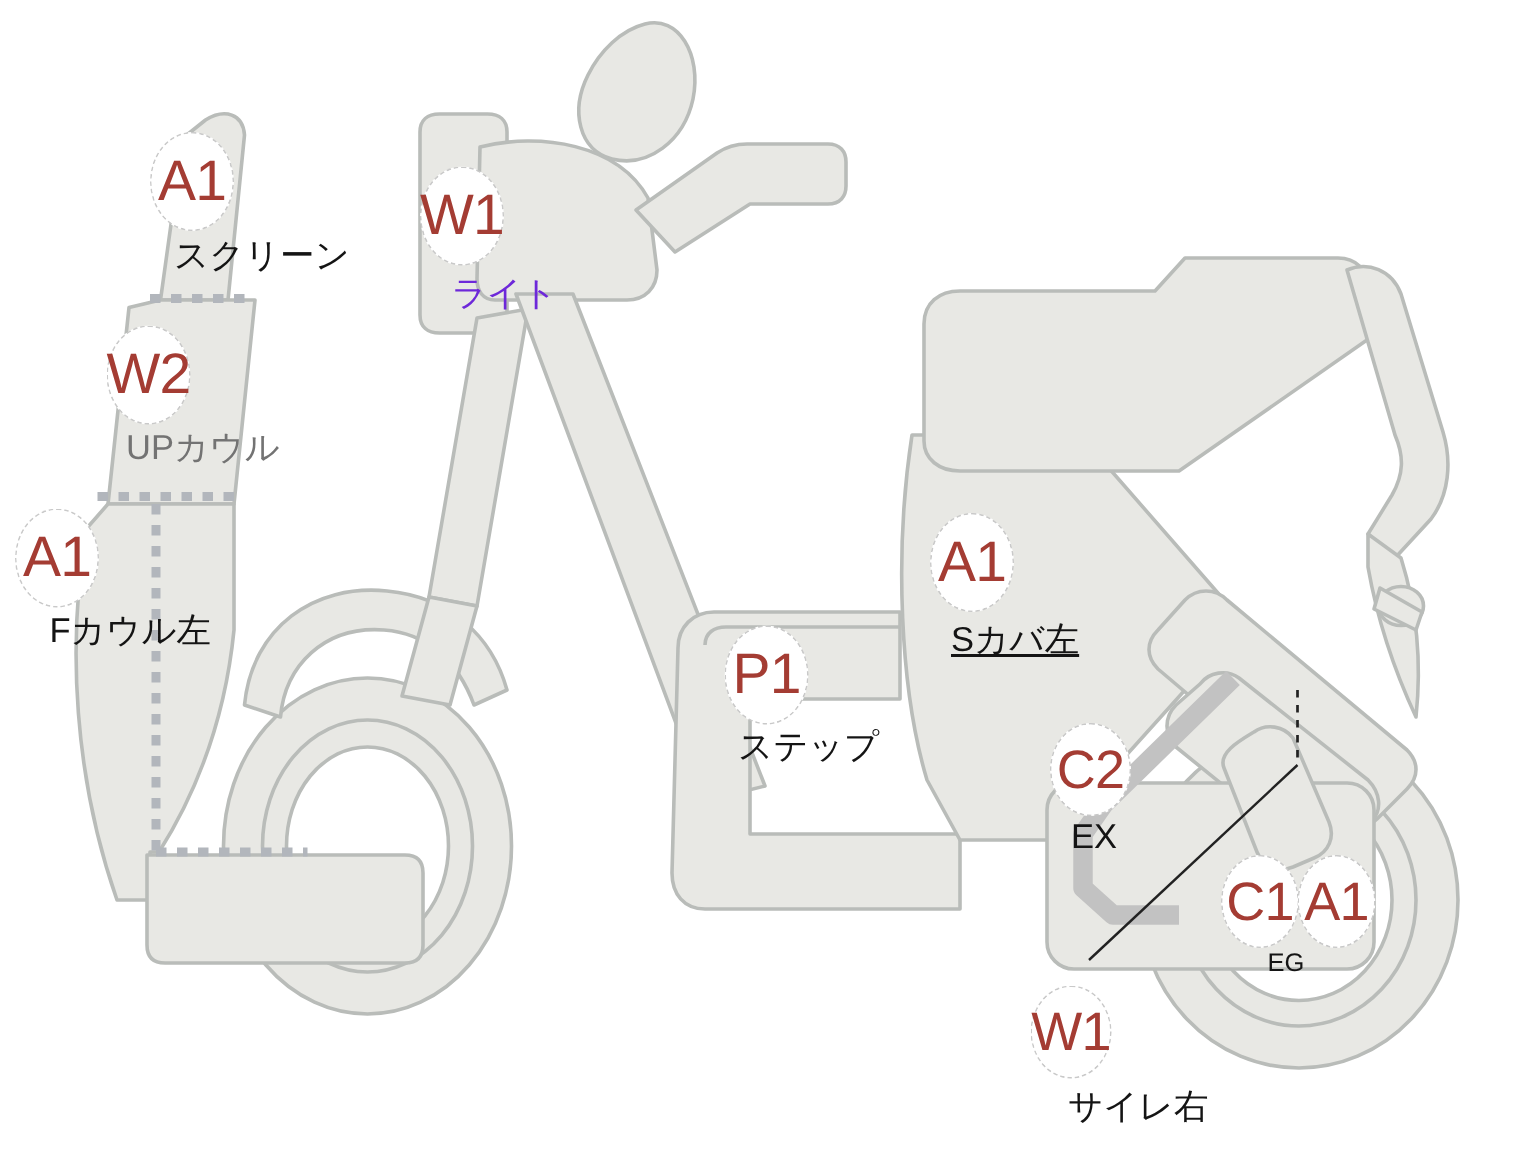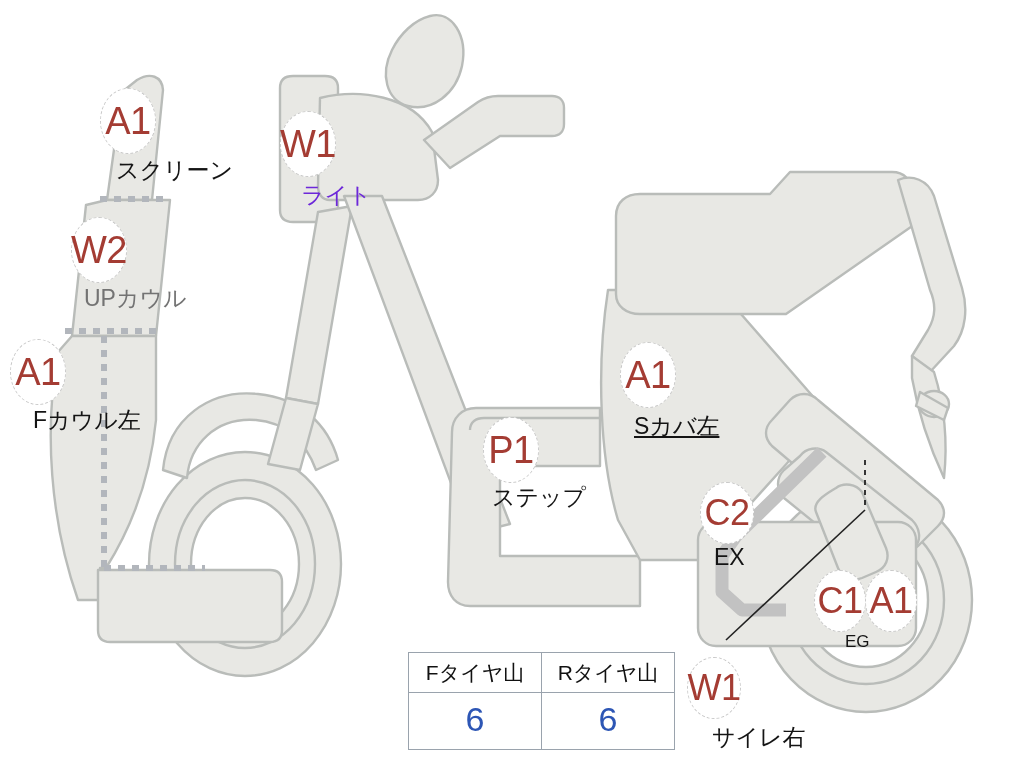--- a/index.html
+++ b/index.html
@@ -323,28 +323,14 @@
       <div class="marker-label" style="left: 634px; top: 411px; font-size: 23px; color: rgb(20, 20, 20); text-decoration: underline;">Sカバ左</div>
       <div class="marker" style="left: 700px; top: 482px; width: 54px; height: 62px; font-size: 36px; color: rgb(164, 60, 51);">C2</div>
       <div class="marker-label" style="left: 714px; top: 544px; font-size: 23px; color: rgb(20, 20, 20);">EX</div>
       <div class="marker" style="left: 814px; top: 570px; width: 52px; height: 62px; font-size: 36px; color: rgb(164, 60, 51);">C1</div>
       <div class="marker-label" style="left: 845px; top: 632px; font-size: 17px; color: rgb(20, 20, 20);">EG</div>
       <div class="marker" style="left: 865px; top: 570px; width: 52px; height: 62px; font-size: 36px; color: rgb(164, 60, 51);">A1</div>
       <div class="marker" style="left: 687px; top: 657px; width: 54px; height: 62px; font-size: 36px; color: rgb(164, 60, 51);">W1</div>
       <div class="marker-label" style="left: 712px; top: 722px; font-size: 23px; color: rgb(20, 20, 20);">サイレ右</div>
     </div>
 
-  <table id="tyre-table">
-    <thead>
-      <tr>
-        <th>Fタイヤ山</th>
-        <th>Rタイヤ山</th>
-      </tr>
-    </thead>
-    <tbody>
-      <tr>
-        <td>6</td>
-        <td>6</td>
-      </tr>
-    </tbody>
-  </table>
 
 </div>
 
 </body></html>

